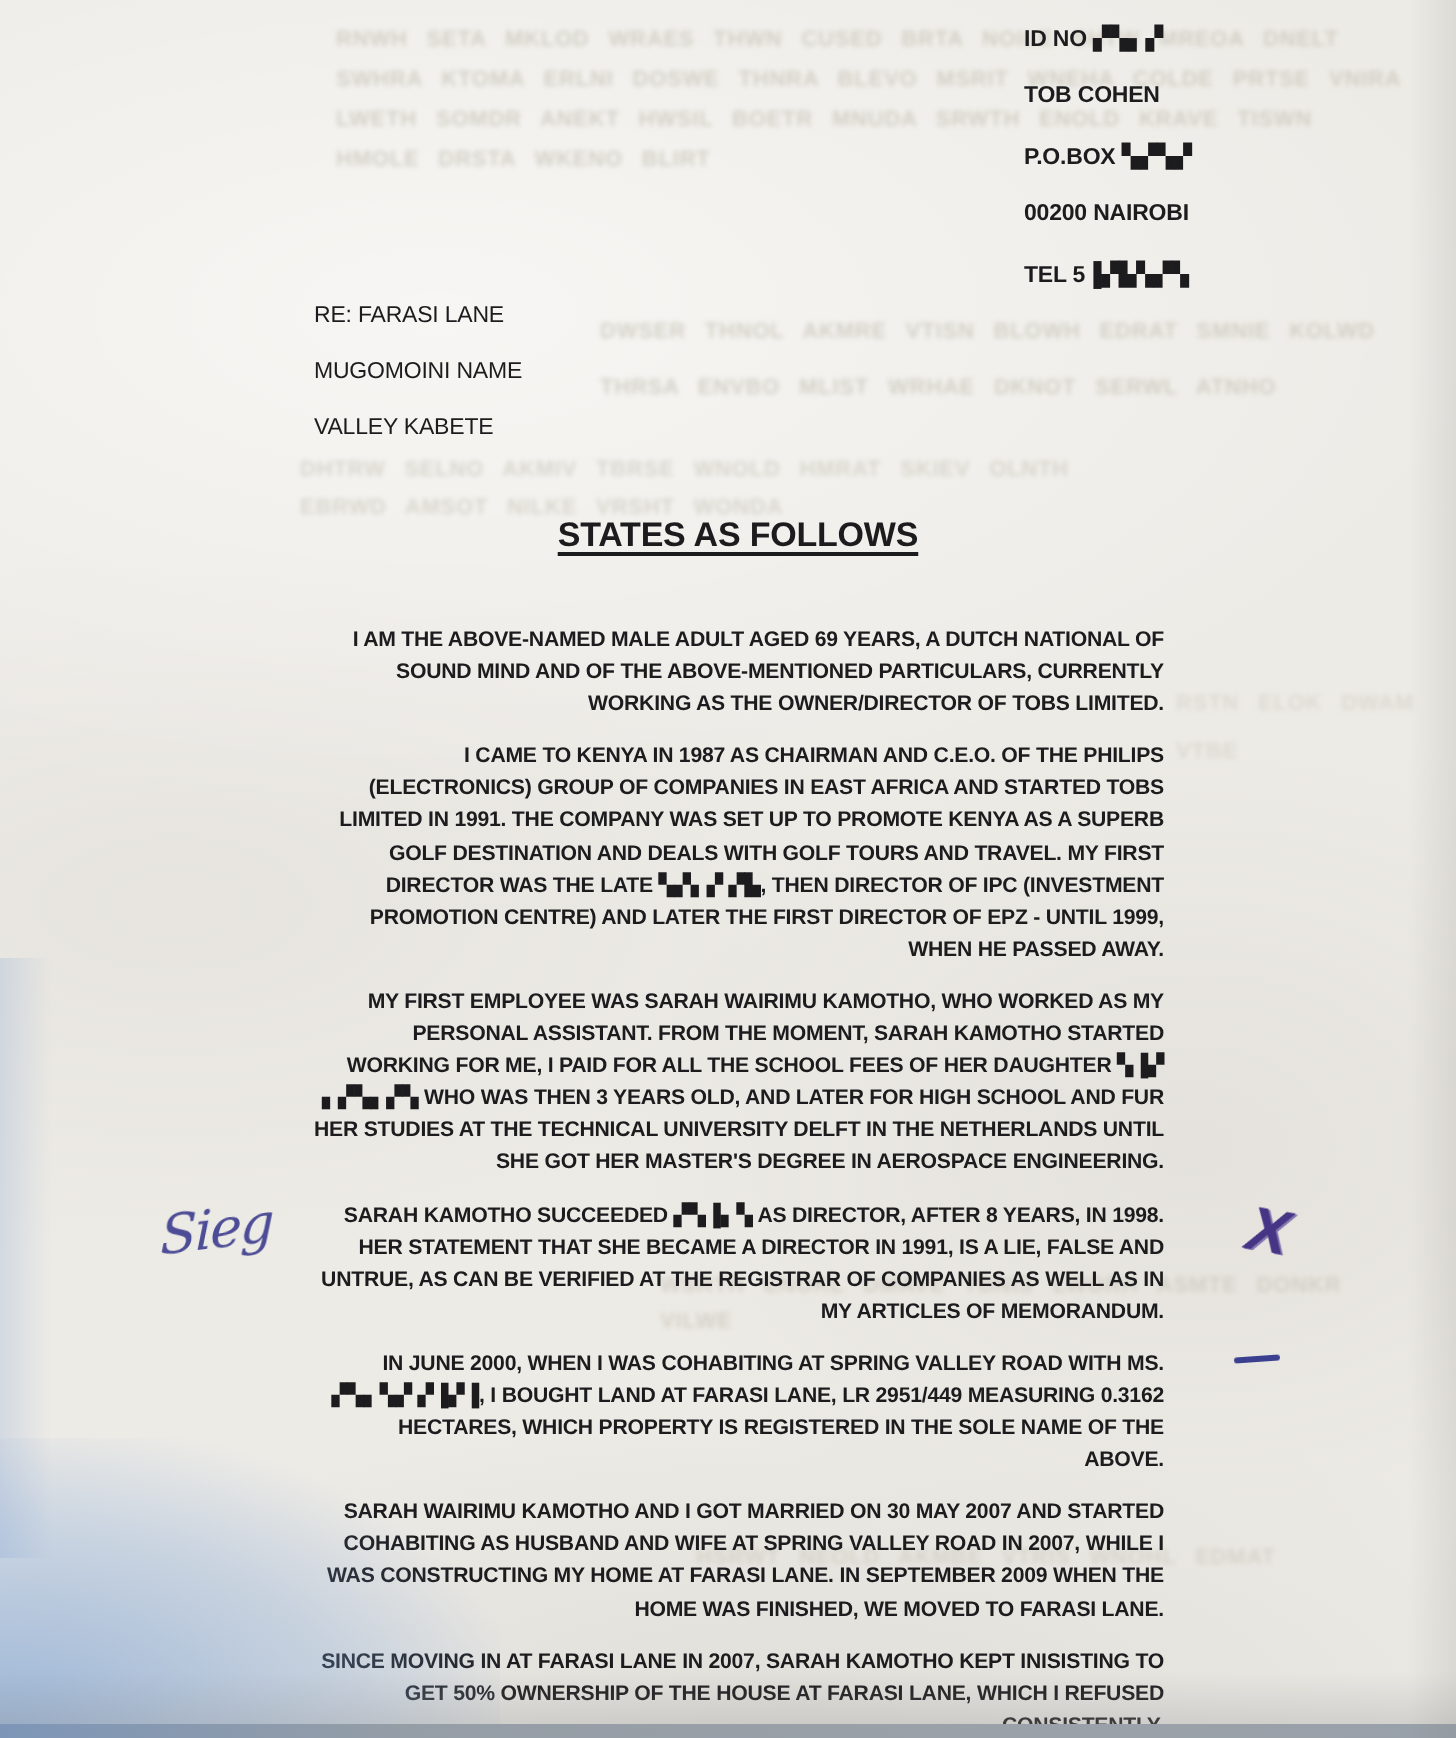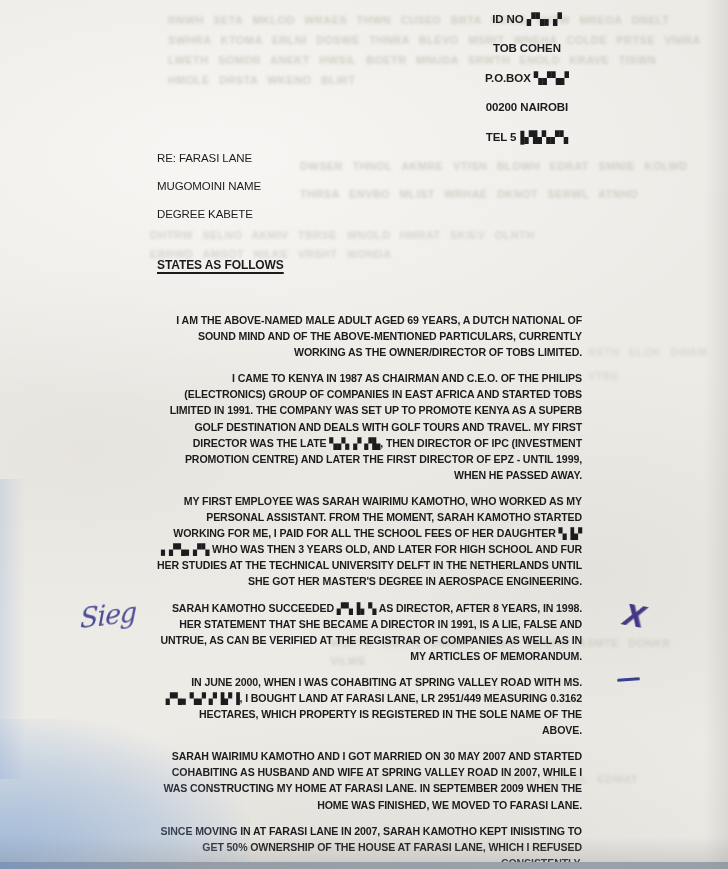--- a/index.html
+++ b/index.html
@@ -30,27 +30,27 @@
     line-height:20px;
     font-size:11px;
   }
   .g0{left:168px;top:10px;width:538px;height:132px;overflow:hidden;}
   .g1{left:300px;top:152px;width:402px;height:112px;line-height:28px;overflow:hidden;}
   .g2{left:150px;top:226px;width:430px;height:86px;line-height:19px;overflow:hidden;opacity:.65;}
   .g3{left:330px;top:634px;width:382px;height:38px;line-height:18px;overflow:hidden;opacity:.7;}
   .g4{left:348px;top:770px;width:372px;height:38px;line-height:18px;overflow:hidden;opacity:.6;}
   .g5{left:588px;top:340px;width:124px;height:170px;line-height:24px;overflow:hidden;opacity:.5;}
   
-  .header-block{position:absolute;left:485px;top:12px;text-align:center;}
+  .header-block{position:absolute;left:512px;top:12px;}
   .header-block .hline{height:29.5px;font-size:11.5px;font-weight:700;letter-spacing:-.1px;white-space:nowrap;}
   .re-block{position:absolute;left:157px;top:152px;}
   .re-block .rline{height:28px;font-size:11.5px;font-weight:400;letter-spacing:-.1px;white-space:nowrap;}
   .doc-title{
     position:absolute;left:157px;top:258px;width:424px;
-    font-size:12px;font-weight:700;letter-spacing:-.1px;
+    text-align:center;font-size:17px;font-weight:700;letter-spacing:-.1px;
   }
   .doc-title span{text-decoration:underline;text-underline-offset:3px;text-decoration-thickness:1.6px;}
   .body-block{position:absolute;left:157px;top:312px;width:425px;}
   .body-block p{
     margin:0 0 10px 0;
     font-size:10.6px;font-weight:700;line-height:16.1px;letter-spacing:-.12px;
     text-align:right;
   }
   
   .hand{position:absolute;pointer-events:none;}
@@ -117,21 +117,21 @@
     <div class="hline">ID NO ▞▚▖▞</div>
     <div class="hline">TOB COHEN</div>
     <div class="hline">P.O.BOX ▚▞▚▞</div>
     <div class="hline">00200 NAIROBI</div>
     <div class="hline">TEL 5▐▞▙▚▞▚</div>
   </div>
 
   <div class="re-block">
     <div class="rline">RE: FARASI LANE</div>
     <div class="rline">MUGOMOINI NAME</div>
-    <div class="rline">DEGREE KABETE</div>
+    <div class="rline">VALLEY KABETE</div>
   </div>
 
   <div class="doc-title">
     <span>STATES AS FOLLOWS</span>
   </div>
 
   <div class="body-block">
     <p>I AM THE ABOVE-NAMED MALE ADULT AGED 69 YEARS, A DUTCH NATIONAL OF SOUND MIND AND OF THE ABOVE-MENTIONED PARTICULARS, CURRENTLY WORKING AS THE OWNER/DIRECTOR OF TOBS LIMITED.</p>
     <p>I CAME TO KENYA IN 1987 AS CHAIRMAN AND C.E.O. OF THE PHILIPS (ELECTRONICS) GROUP OF COMPANIES IN EAST AFRICA AND STARTED TOBS LIMITED IN 1991. THE COMPANY WAS SET UP TO PROMOTE KENYA AS A SUPERB GOLF DESTINATION AND DEALS WITH GOLF TOURS AND TRAVEL.  MY FIRST DIRECTOR WAS THE LATE ▚▞▖▞ ▞▙, THEN DIRECTOR OF IPC (INVESTMENT PROMOTION CENTRE) AND LATER THE FIRST DIRECTOR OF EPZ - UNTIL 1999, WHEN HE PASSED AWAY.</p>
     <p>MY FIRST EMPLOYEE WAS SARAH WAIRIMU KAMOTHO, WHO WORKED AS MY PERSONAL ASSISTANT. FROM THE MOMENT, SARAH KAMOTHO STARTED WORKING FOR ME, I PAID FOR ALL THE SCHOOL FEES OF HER DAUGHTER ▚▐▞ ▖▞▚▖▞▚ WHO WAS THEN 3 YEARS OLD, AND LATER FOR HIGH SCHOOL AND FUR HER STUDIES AT THE TECHNICAL UNIVERSITY DELFT IN THE NETHERLANDS UNTIL SHE GOT HER MASTER'S DEGREE IN AEROSPACE ENGINEERING.</p>

